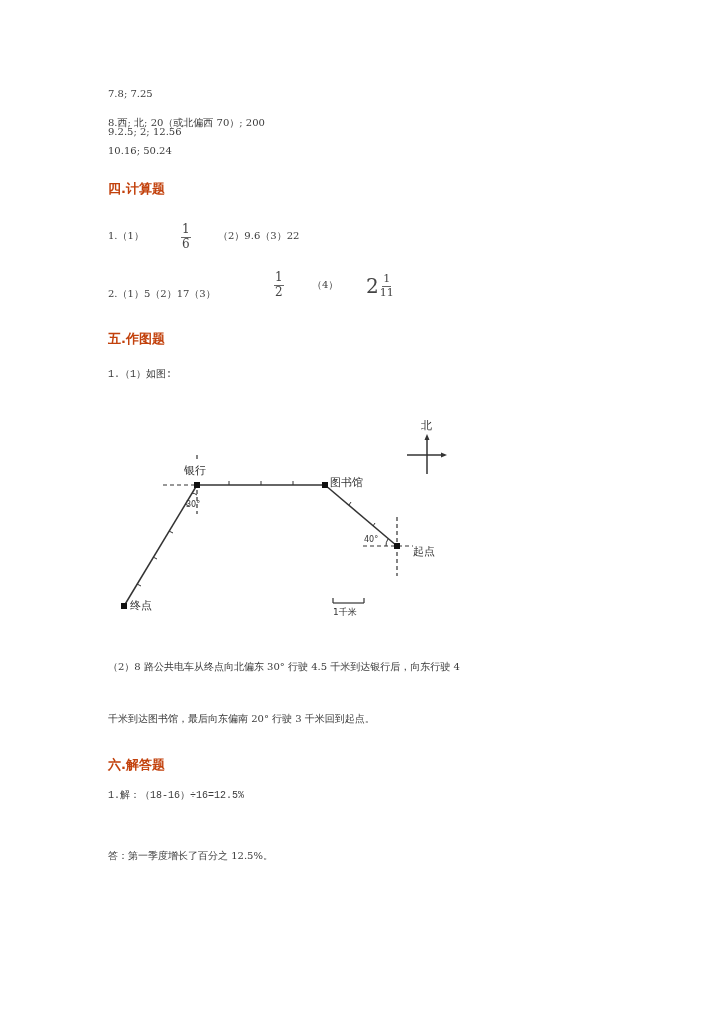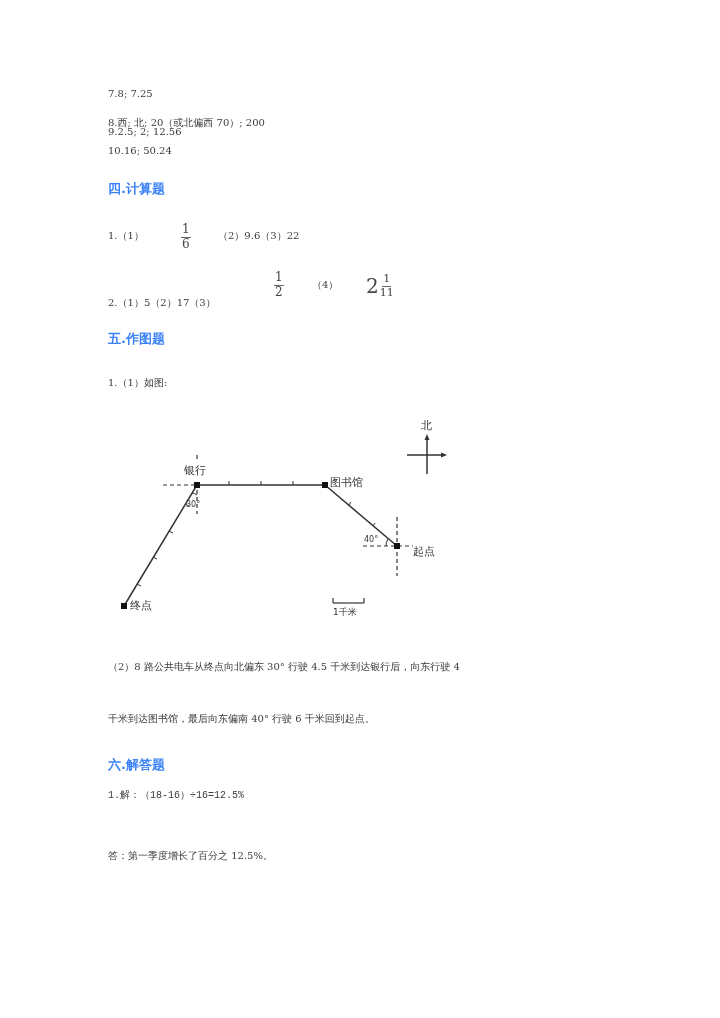--- a/index.html
+++ b/index.html
@@ -1,19 +1,19 @@
 <!DOCTYPE html>
 <html><head>
 <meta charset="utf-8">
 <style>
   html, body { margin: 0; padding: 0; background: #ffffff; }
   body { width: 720px; height: 1018px; position: relative; overflow: hidden;
          font-family: "DejaVu Serif", "Liberation Serif", serif; color: #333; }
   .line { position: absolute; left: 108px; font-size: 10px; white-space: nowrap; color: #3a3a3a; }
-  .heading { position: absolute; left: 108px; font-size: 13px; font-weight: bold; color: #3b82f6;
+  .heading { position: absolute; left: 108px; font-size: 13px; font-weight: bold; color: #c2410c;
              font-family: "DejaVu Sans", "Liberation Sans", sans-serif; }
   .frac { position: absolute; display: inline-flex; flex-direction: column; align-items: center;
           font-size: 12px; line-height: 1.15; color: #444; }
   .frac .num { border-bottom: 1px solid #666; padding: 0 1px; }
   .mixed { position: absolute; display: inline-flex; align-items: center; color: #444; }
   .mixed .whole { font-size: 20px; margin-right: 1px; }
   .mixed .frac { position: static; font-size: 11px; }
   svg { position: absolute; left: 0; top: 0; }
   .svgtext { font-family: "DejaVu Sans", "Liberation Sans", sans-serif; fill: #333; }
 </style>
@@ -27,36 +27,36 @@
 
 <div class="heading" style="top:180px;">四.计算题</div>
 
 <div class="line" style="top:229px;">1.（1）</div>
 <div class="frac" style="left:181px; top:223px;">
   <span class="num">1</span>
   <span class="den">6</span>
 </div>
 <div class="line" style="left:218px; top:229px;">（2）9.6（3）22</div>
 
-<div class="line" style="top:296px;">2.（1）5（2）17（3）</div>
+<div class="line" style="top:287px;">2.（1）5（2）17（3）</div>
 <div class="frac" style="left:274px; top:271px;">
   <span class="num">1</span>
   <span class="den">2</span>
 </div>
 <div class="line" style="left:312px; top:278px;">（4）</div>
 <div class="mixed" style="left:366px; top:273px;">
   <span class="whole">2</span>
   <span class="frac">
     <span class="num">1</span>
     <span class="den">11</span>
   </span>
 </div>
 
 <div class="heading" style="top:330px;">五.作图题</div>
-<div class="line" style="top:376px;">1.（1）如图:</div>
+<div class="line" style="top:367px;font-family:Liberation Mono, monospace;">1.（1）如图:</div>
 
 <svg width="720" height="1018">
 
   <g>
     <line x1="427" y1="474" x2="427" y2="438" stroke="#333" stroke-width="1.5"></line>
     <polygon points="427,434 424.5,440 429.5,440" fill="#333"></polygon>
     <line x1="407" y1="455" x2="443" y2="455" stroke="#333" stroke-width="1.5"></line>
     <polygon points="447,455 441,452.5 441,457.5" fill="#333"></polygon>
   </g>
   <text class="svgtext" x="421" y="429" font-size="11">北</text>
@@ -107,17 +107,17 @@
 
   <g stroke="#333" stroke-width="1.2" fill="none">
     <line x1="333" y1="598" x2="333" y2="603"></line>
     <line x1="333" y1="603" x2="364" y2="603"></line>
     <line x1="364" y1="598" x2="364" y2="603"></line>
   </g>
   <text class="svgtext" x="333" y="615" font-size="9">1千米</text>
 </svg>
 
 <div class="line" style="top:660px;text-align:center;">（2）8 路公共电车从终点向北偏东 30° 行驶 4.5 千米到达银行后，向东行驶 4</div>
-<div class="line" style="top:712px;">千米到达图书馆，最后向东偏南 40° 行驶 6 千米回到起点。</div>
+<div class="line" style="top:712px;">千米到达图书馆，最后向东偏南 20° 行驶 3 千米回到起点。</div>
 
 <div class="heading" style="top:756px;text-align:center;">六.解答题</div>
 <div class="line" style="top:788px;font-family:Liberation Mono, monospace;">1.解：（18-16）÷16=12.5%</div>
 <div class="line" style="top:849px;">答：第一季度增长了百分之 12.5%。</div>
 
 </body></html>

